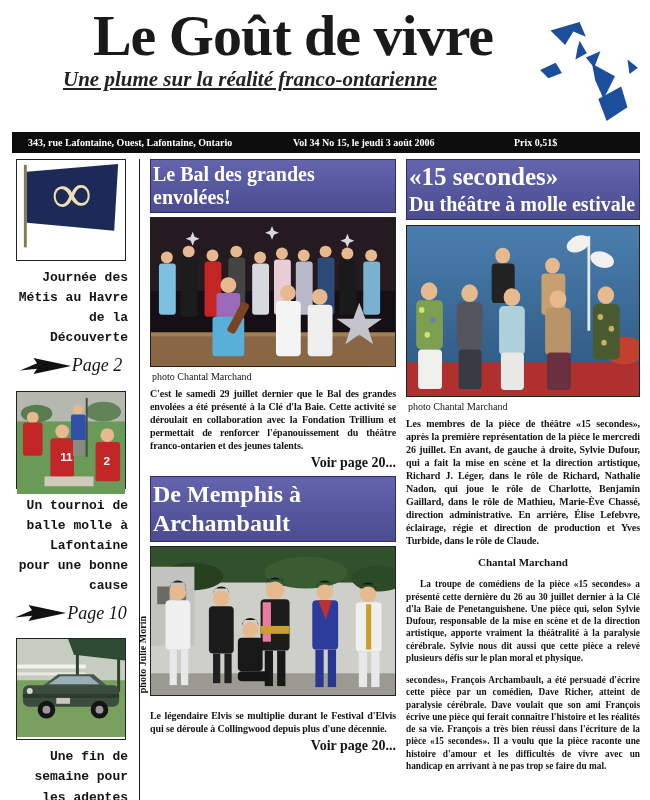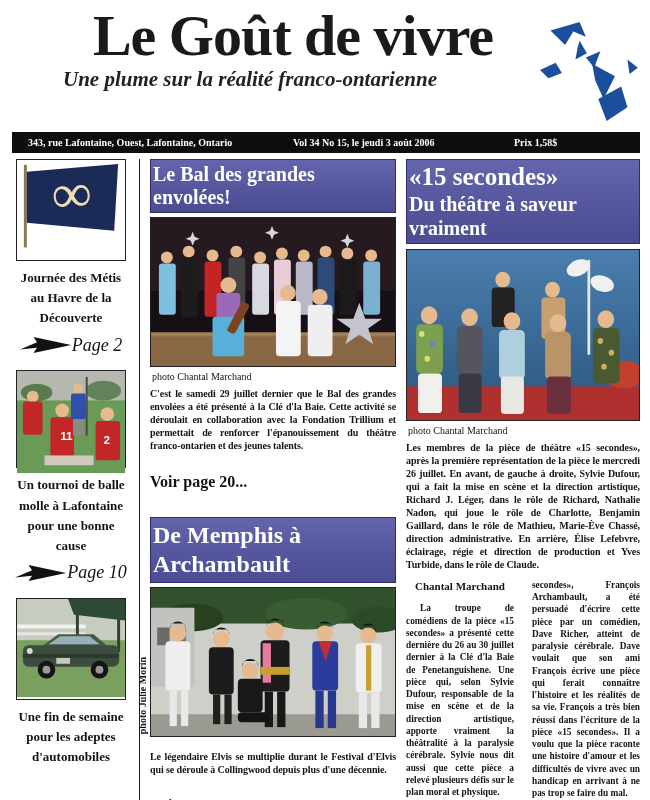--- a/index.html
+++ b/index.html
@@ -8,21 +8,21 @@
 
   
   .masthead { position: relative; padding-top: 6px; height: 128px; }
   .mast-title {
     text-align: center; margin-right: 100px;
     font-size: 58px; font-weight: bold; letter-spacing: -1px;
     color: #1a1a1a; line-height: 1.02; padding-left: 36px;
   }
   .mast-tagline {
     text-align: center; margin-right: 150px; margin-top: 2px;
-    font-style: italic; font-size: 21px; font-weight: bold; color: #222;
+    font-style: italic; font-size: 21px; font-weight: bold; color: #222; text-decoration: underline;
   }
   .mast-bird { position: absolute; right: 8px; top: 20px; width: 104px; height: 104px; }
 
   
   .infobar {
     margin: 4px 10px 0 12px; background: #0d0d0d; color: #fff;
     display: grid; grid-template-columns: 265px 185px 1fr;
     align-items: center; height: 21px; padding: 0 16px;
     font-weight: bold; font-size: 10px;
   }
@@ -35,22 +35,23 @@
     grid-template-rows: auto auto;
   }
   .sidebar { grid-row: 1 / 3; grid-column: 1; border-right: 1px solid #1a1a1a; padding-right: 9px; }
   .col-mid { grid-row: 1; grid-column: 2; }
   .col-right { grid-row: 1; grid-column: 3; }
 
   
   .side-photo { width: 110px; margin: 0 auto; border: 1px solid #222; display: block; background: #fff; }
   .side-photo svg { display: block; width: 100%; }
   .side-caption {
-    text-align: center; font-weight: bold; font-size: 13px; line-height: 1.55;
+    text-align: right; font-weight: bold; font-size: 13px; line-height: 1.55;
     margin: 7px 2px 4px 2px;
+    font-family: Liberation Mono, monospace;
   }
   .side-page {
     display: flex; align-items: center; justify-content: center; 
     margin: 6px 0 14px 0;
   }
   .side-page .pagelbl { font-style: italic; font-size: 18px; }
   .arrow-ic { width: 52px; height: 22px; }
 
   
   .hbar {
@@ -63,31 +64,31 @@
   .hbar .hsub  { font-size: 20px; line-height: 1.2; }
   .hbar .hbig  { font-size: 25px; line-height: 1.15; }
 
   .news-photo { border: 1px solid #222; display: block; width: 100%; }
   .news-photo svg { display: block; width: 100%; height: 100%; }
   .photo-credit { font-weight: normal; font-size: 10px; margin: 4px 0 5px 2px; }
   .body-text {
     font-weight: bold; font-size: 10px; line-height: 1.3; text-align: justify;
     letter-spacing: -0.1px;
   }
-  .voir { font-weight: bold; font-size: 16px; text-align: left; margin-top: 21px; }
+  .voir { font-weight: bold; font-size: 14px; text-align: right; margin-top: 3px; }
 
   .mid-photo-wrap { position: relative; margin-top: 4px; }
   .vert-credit {
     position: absolute; left: -13px; bottom: 2px;
     writing-mode: vertical-rl; transform: rotate(180deg);
     font-weight: bold; font-size: 10px; white-space: nowrap;
   }
 
   
-  .twocol { display: flex; gap: 18px; margin-top: 8px; }
+  .twocol { display: flex; gap: 10px; margin-top: 8px; flex-direction: column; }
   .twocol .tcol { flex: 1; font-weight: bold; font-size: 9.3px; line-height: 1.32; text-align: justify; }
   .byline { text-align: center; font-size: 11px; font-weight: bold; margin-bottom: 9px; }
   .tcol p.ind { text-indent: 14px; }
 </style>
 </head>
 <body>
 
 <div class="masthead">
   <div class="mast-title">Le Goût de vivre</div>
   <div class="mast-tagline">Une plume sur la réalité franco-ontarienne</div>
@@ -100,21 +101,21 @@
       <polygon points="52,42 74,54 63,76 55,58"></polygon>
       <polygon points="58,76 80,64 86,84 66,97"></polygon>
       <polygon points="86,38 96,46 88,52"></polygon>
     </g>
   </svg>
 </div>
 
 <div class="infobar">
   <span>343, rue Lafontaine, Ouest, Lafontaine, Ontario</span>
   <span>Vol 34 No 15, le jeudi 3 août  2006</span>
-  <span class="price">Prix 1,58$</span>
+  <span class="price">Prix 0,51$</span>
 </div>
 
 <div class="content">
 
   <div class="sidebar">
 
     <div class="side-photo" style="height:102px;">
       <svg viewBox="0 0 110 100" preserveAspectRatio="none">
         <rect width="110" height="100" fill="#ffffff"></rect>
         <rect x="7" y="5" width="3" height="84" fill="#8a7a52"></rect>
@@ -234,21 +235,21 @@
           <rect x="158" y="88" width="25" height="52" rx="4" fill="#efefef"></rect>
           <polygon points="210,86 216,102 233,102 219,112 224,128 210,118 196,128 201,112 187,102 204,102" fill="#c4c4cc"></polygon>
         </g>
       </svg>
     </div>
     <div class="photo-credit">photo Chantal Marchand</div>
 
     <div class="body-text">C'est le samedi 29 juillet dernier que le Bal des grandes envolées a été présenté à la Clé d'la Baie. Cette activité se déroulait en collaboration avec la Fondation Trillium et permettait de renforcer l'épanouissement  du théâtre franco-ontarien et des jeunes talents.</div>
     <div class="voir">Voir page 20...</div>
 
-    <div class="hbar" style="margin-top:26px;">
+    <div class="hbar" style="margin-top:5px;">
       <div class="h2line">De Memphis à</div>
       <div class="h2line">Archambault</div>
     </div>
 
     <div class="mid-photo-wrap">
       <span class="vert-credit">photo Julie Morin</span>
       <div class="news-photo" style="height:150px;">
         <svg viewBox="0 0 236 150" preserveAspectRatio="none">
           <rect width="236" height="150" fill="#cfcfca"></rect>
           <rect width="236" height="36" fill="#31502c"></rect>
@@ -298,21 +299,21 @@
       </div>
     </div>
     <div class="body-text" style="margin-top:13px;">Le légendaire Elvis se multiplie durant le Festival d'Elvis qui se déroule à Collingwood depuis plus d'une décennie.</div>
     <div class="voir">Voir page 20...</div>
   </div>
 
   <div class="col-right">
 
     <div class="hbar">
       <div class="hbig">«15 secondes»</div>
-      <div class="hsub">Du théâtre à saveur vraiment</div>
+      <div class="hsub">Du théâtre à molle estivale</div>
     </div>
 
     <div class="news-photo" style="height:172px; margin-top:5px;">
       <svg viewBox="0 0 252 172" preserveAspectRatio="none">
         <defs>
           <linearGradient id="stagebg" x1="0" y1="0" x2="0" y2="1">
             <stop offset="0" stop-color="#4a7eae"></stop>
               <stop offset="1" stop-color="#2c567e"></stop>
           </linearGradient>
         </defs>

